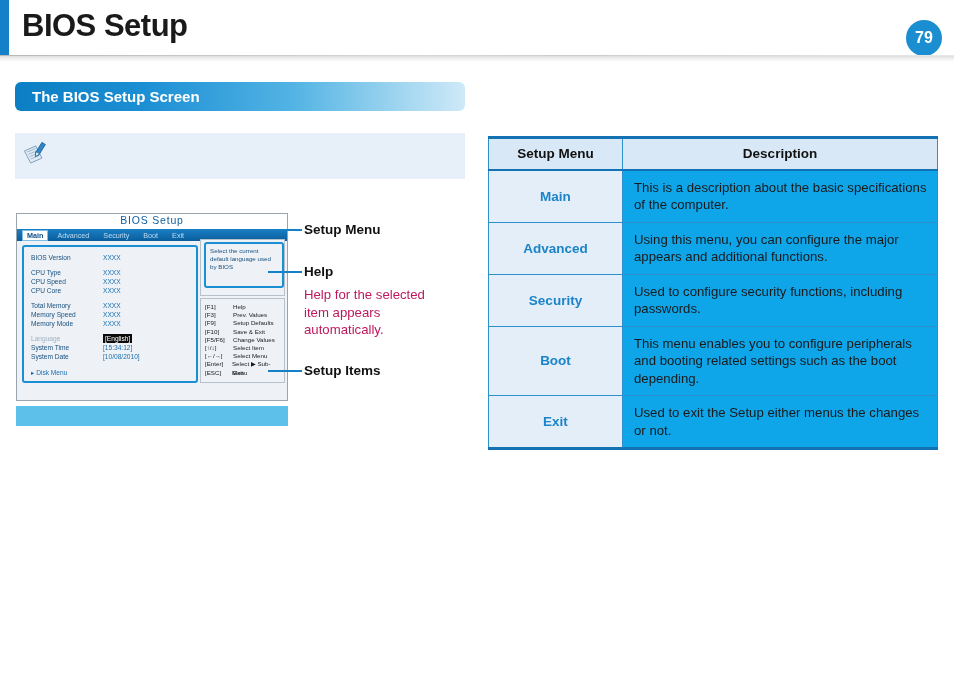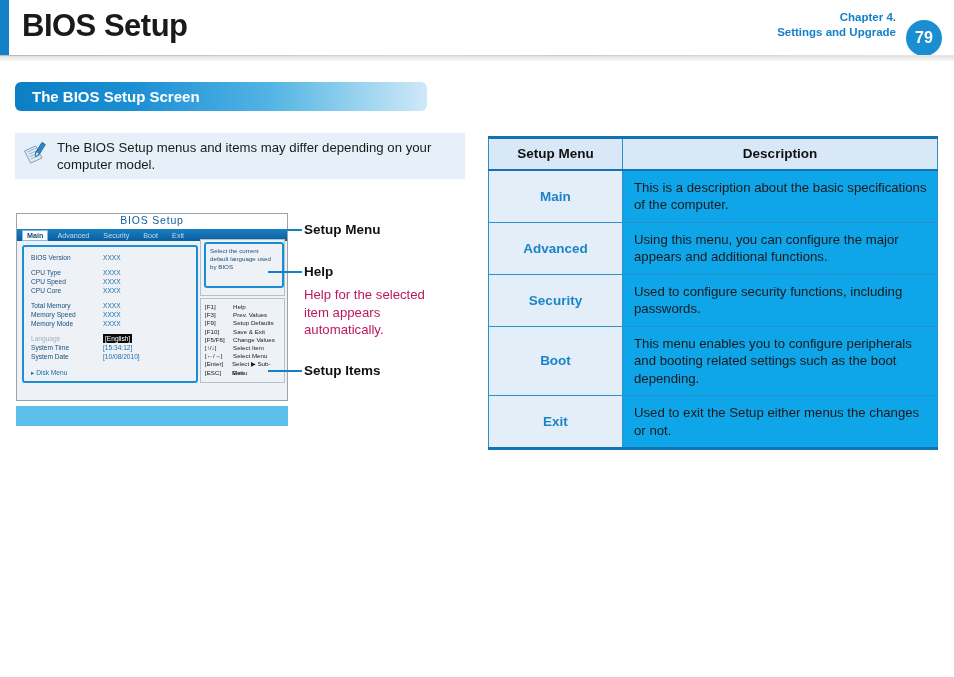--- a/index.html
+++ b/index.html
@@ -79,21 +79,21 @@
     left: 0; top: 0;
     width: 954px; height: 1px;
     background: linear-gradient(to right, #b9b9b9, #d8d8d8 45%, #cccccc 60%, #e8e8e8);
   }
 
   
   #section-header {
     position: absolute;
     left: 15px;
     top: 82px;
-    width: 412px;
+    width: 450px;
     height: 29px;
     border-radius: 6px;
     background: linear-gradient(to right, #0c7fc4 0%, #1b8ed4 28%, #53b4e4 62%, #a8d9f1 88%, #cfe9f8 100%);
     color: #ffffff;
     font-size: 15px;
     font-weight: bold;
     display: flex;
     align-items: center;
     padding-left: 17px;
     box-sizing: border-box;
@@ -332,24 +332,20 @@
   #setup-table tbody tr:last-child td {
     border-bottom: 3px solid #1272b4;
   }
 </style>
 </head>
 <body>
 
 <div id="page-header">
   <div id="header-accent-bar"></div>
   <div id="page-title">BIOS Setup</div>
-  <div id="chapter-block">
-    <div>Chapter 4.</div>
-    <div>Settings and Upgrade</div>
-  </div>
   <div id="page-number-badge">79</div>
   <div id="header-rule"></div>
 </div>
 
 <div id="section-header">The BIOS Setup Screen</div>
 
 <div id="note-box">
   <span id="note-icon">
     <svg width="26" height="24" viewBox="0 0 26 24">
       <g transform="rotate(-10 13 12)">
@@ -358,21 +354,20 @@
         <line x1="5.3" y1="12" x2="14.3" y2="10" stroke="#8fb0c9" stroke-width="0.8"></line>
         <line x1="6.1" y1="14.5" x2="15.1" y2="12.5" stroke="#8fb0c9" stroke-width="0.8"></line>
         <line x1="6.9" y1="17" x2="15.9" y2="15" stroke="#8fb0c9" stroke-width="0.8"></line>
       </g>
       <g transform="rotate(32 16 9)">
         <path d="M14.5 1 L18.5 1 L18.5 13 L16.5 16.5 L14.5 13 Z" fill="#2f86c8" stroke="#1b5f94" stroke-width="0.8"></path>
         <path d="M14.5 12 L18.5 12 L16.5 16.5 Z" fill="#ffffff" stroke="#1b5f94" stroke-width="0.6"></path>
       </g>
     </svg>
   </span>
-  <span id="note-text">The BIOS Setup menus and items may differ depending on your computer model.</span>
 </div>
 
 <div id="bios-figure">
   <div id="bios-screen">
 
     <div id="bios-titlebar">BIOS  Setup</div>
 
     <div id="bios-menubar">
       <span class="bios-menu-item active">Main</span>
       <span class="bios-menu-item">Advanced</span>

